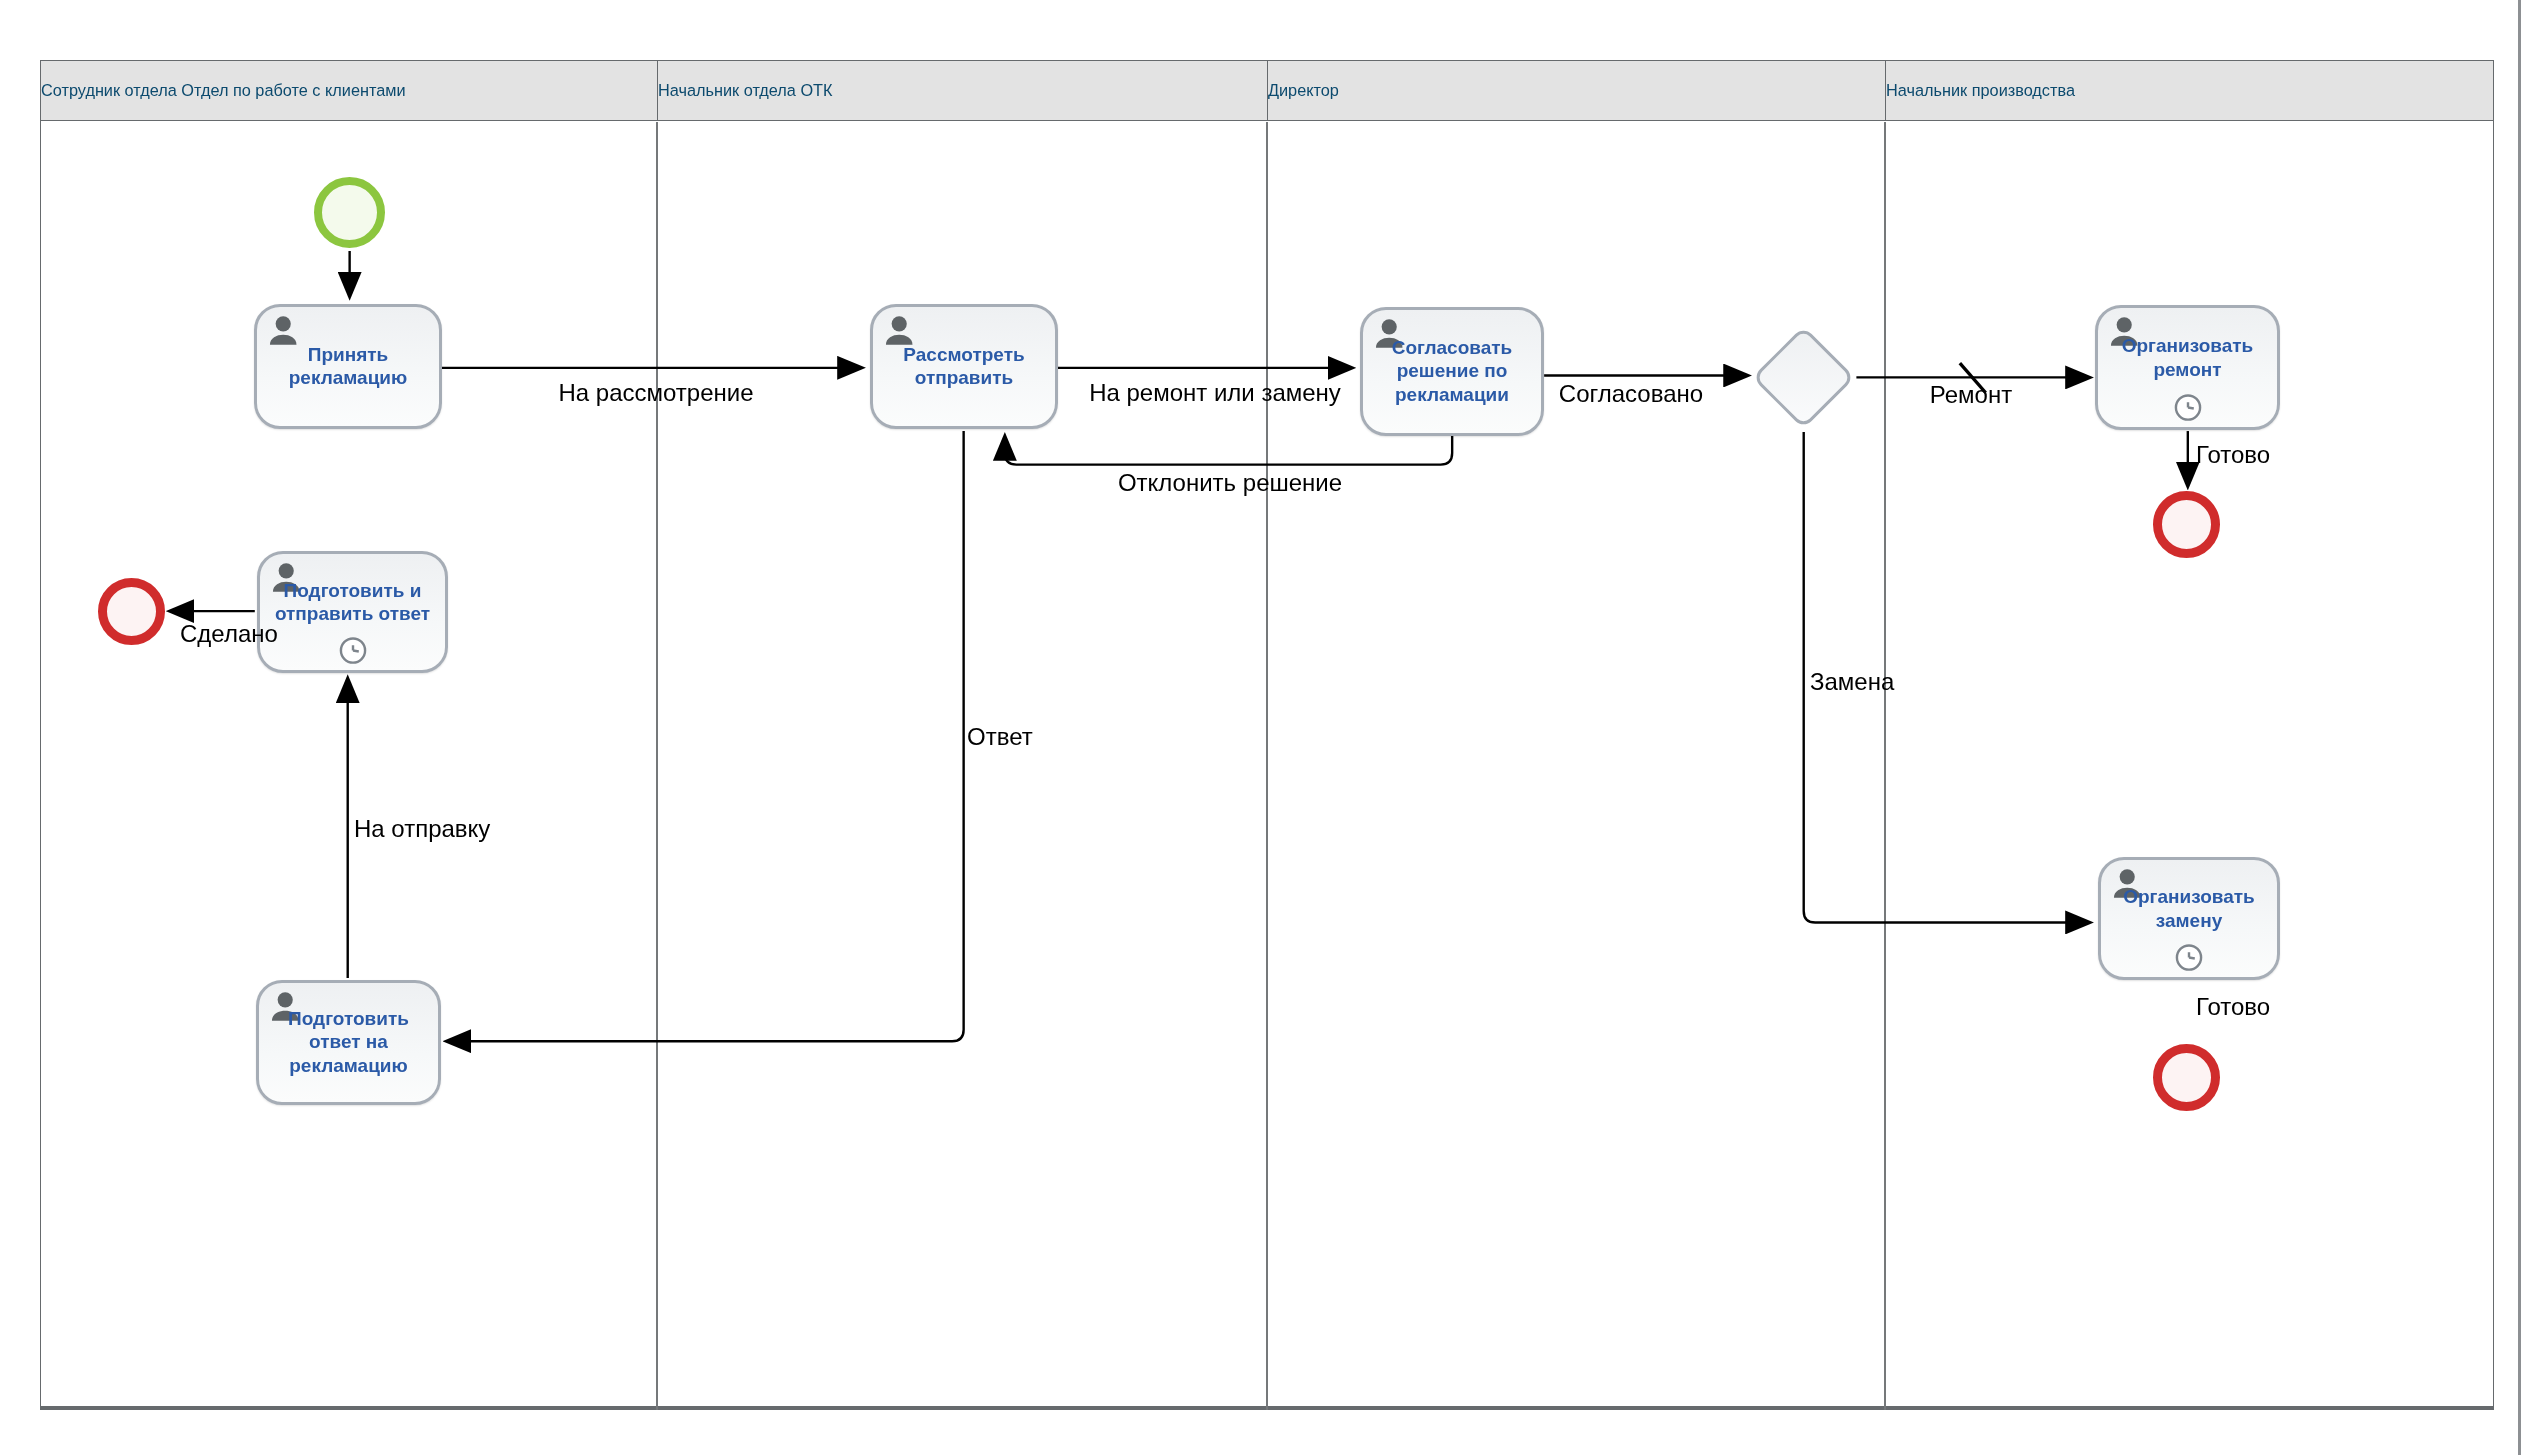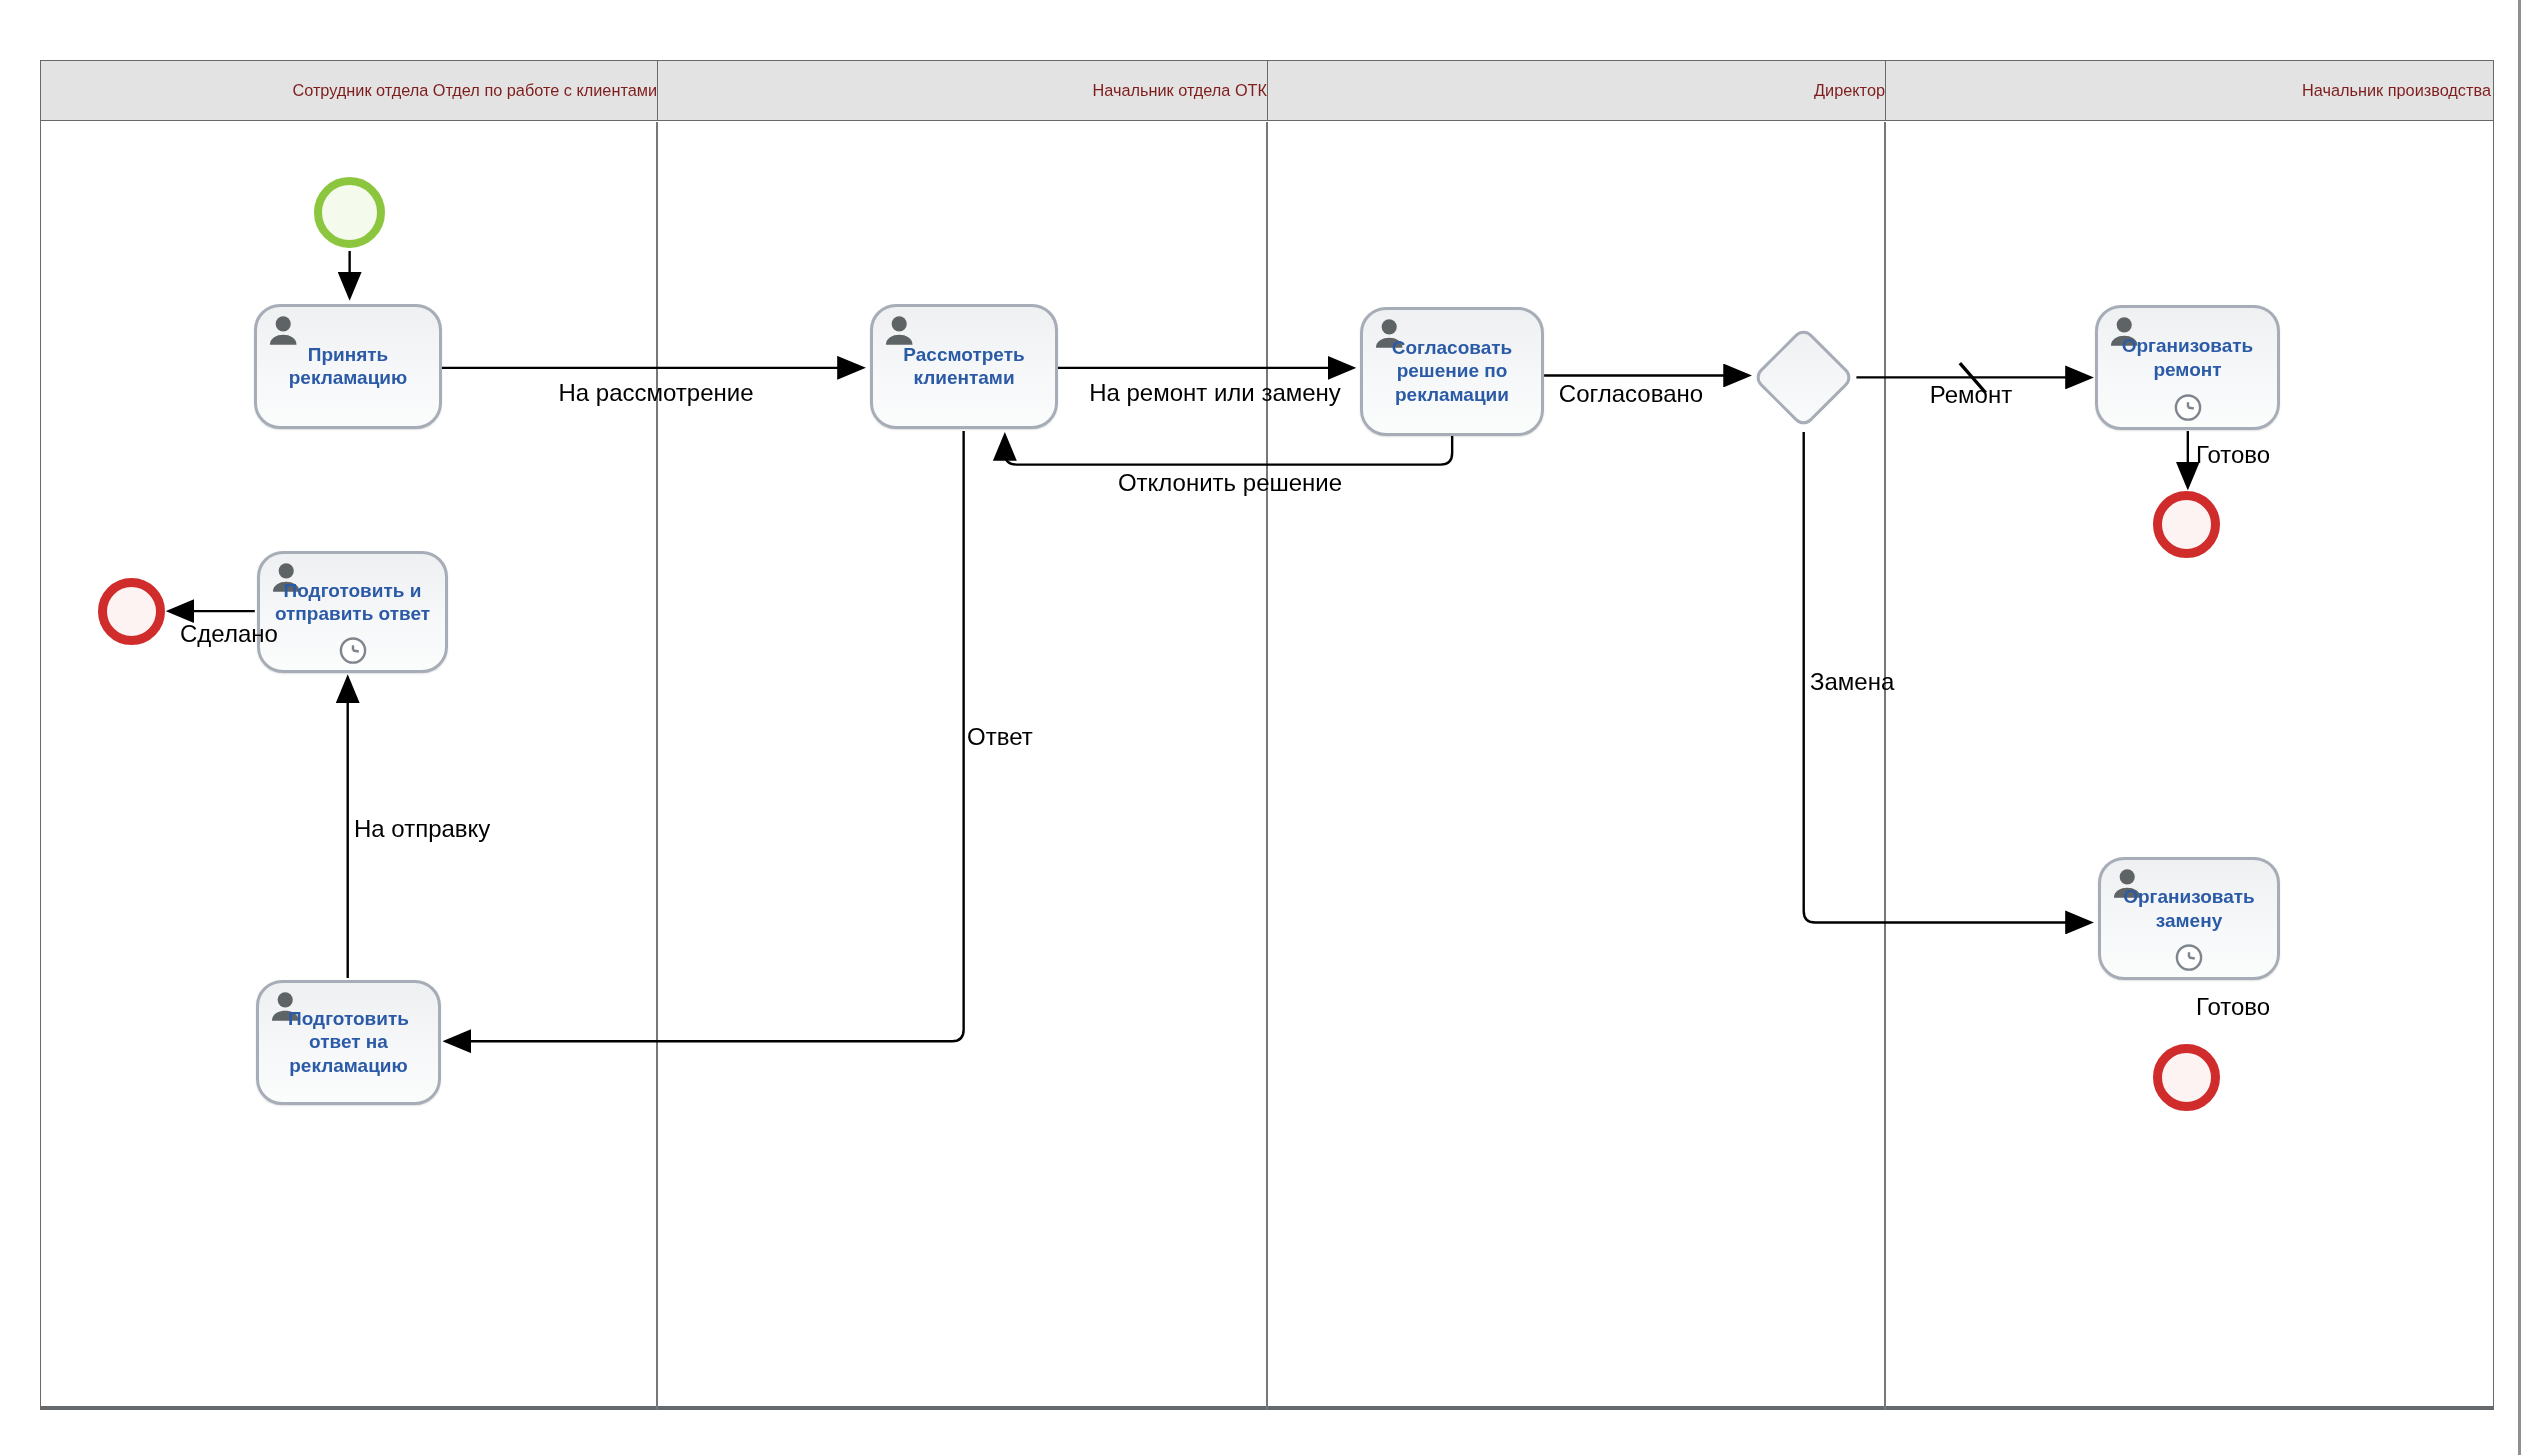--- a/index.html
+++ b/index.html
@@ -10,22 +10,22 @@
   
   .frame{
     position:absolute;left:40px;top:60px;width:2454px;height:1350px;
     border:1.9px solid #666a6d;border-bottom:4.8px solid #666a6d;box-sizing:border-box;background:transparent;
   }
   .lane-header{
     position:absolute;left:40px;top:60px;width:2454px;height:61px;
     background:#e3e3e3;border:1.9px solid #666a6d;box-sizing:border-box;display:flex;
   }
   .lane-cell{
-    flex:0 0 auto;display:flex;align-items:center;justify-content:flex-end;
-    font-size:16.3px;color:#7f1d1d;border-right:1.9px solid #666a6d;box-sizing:border-box;height:100%;
+    flex:0 0 auto;display:flex;align-items:center;justify-content:flex-start;
+    font-size:16.3px;color:#0c4a6e;border-right:1.9px solid #666a6d;box-sizing:border-box;height:100%;
   }
   .lane-cell:last-child{border-right:none;}
   .v-divider{position:absolute;width:1.9px;background:#75787a;top:122px;height:1288px;}
   .band{
     position:absolute;background:#e3e3e3;border:1.9px solid #666a6d;box-sizing:border-box;
     display:flex;align-items:center;justify-content:center;font-size:16.3px;color:#111;
   }
   
   .task{
     position:absolute;box-sizing:border-box;border:3.8px solid #a6adb6;border-radius:26px;
@@ -110,21 +110,21 @@
     <div class="task-label">Принять
 рекламацию</div>
   </div>
 
   <div class="task" style="left:870px;top:304px;width:188px;height:125px">
     <svg class="person" width="36" height="29" viewBox="0 0 38 30">
       <circle cx="15" cy="8" r="8" fill="#5e6366"></circle>
         <path d="M1,30 C1,16 29,16 29,30 Z" fill="#5e6366"></path>
     </svg>
     <div class="task-label">Рассмотреть
-клиентами</div>
+отправить</div>
   </div>
 
   <div class="task" style="left:1360px;top:307px;width:184px;height:129px">
     <svg class="person" width="36" height="29" viewBox="0 0 38 30">
       <circle cx="15" cy="8" r="8" fill="#5e6366"></circle>
         <path d="M1,30 C1,16 29,16 29,30 Z" fill="#5e6366"></path>
     </svg>
     <div class="task-label">Согласовать
 решение по
 рекламации</div>

